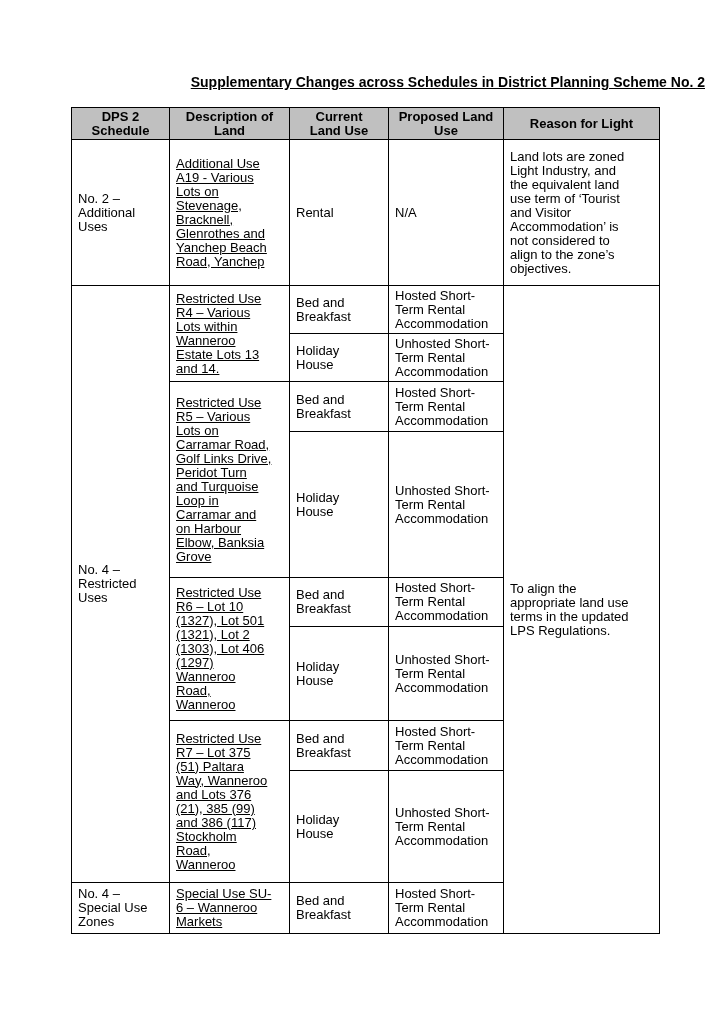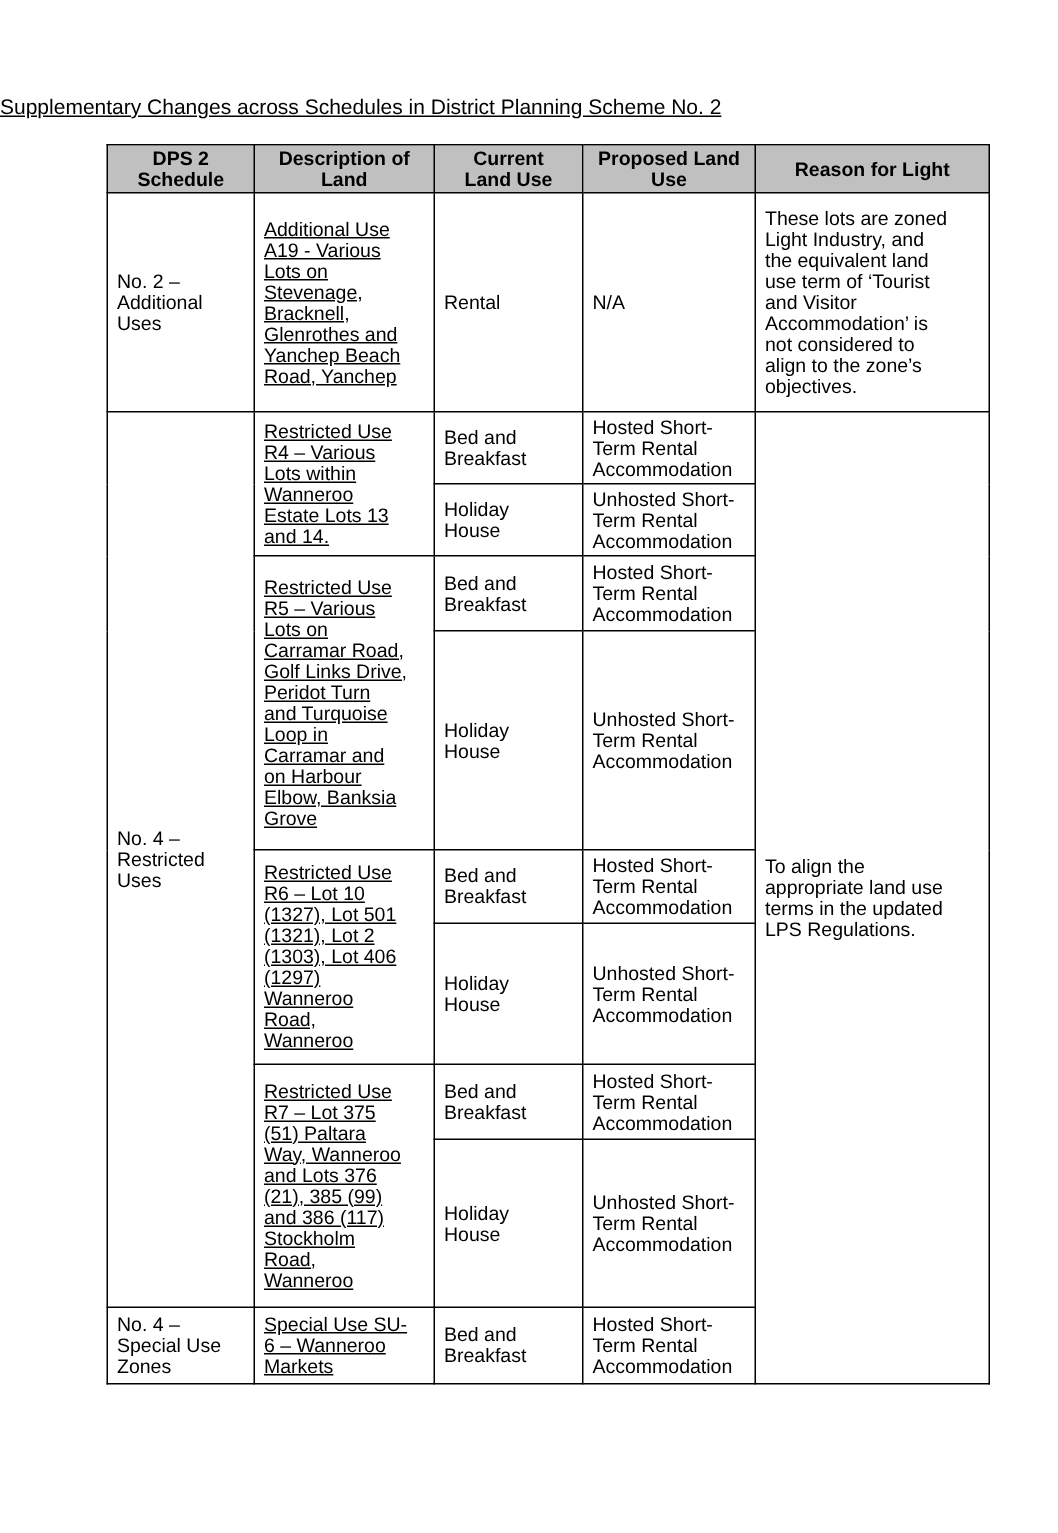--- a/index.html
+++ b/index.html
@@ -14,24 +14,24 @@
   }
   .page {
     width: 705px;
     height: 1022px;
     box-sizing: border-box;
     padding-top: 57px;
   }
   .doc-title {
     font-size: 14px;
     line-height: 18px;
-    font-weight: normal;
+    font-weight: bold;
     text-decoration: underline;
-    text-align: left;
-    margin: 5px 0 16px 0;
+    text-align: right;
+    margin: 16px 0 16px 0;
   }
   table.changes {
     border-collapse: collapse;
     table-layout: fixed;
     margin-left: 71px;
     width: 588px;
     font-size: 13px;
     line-height: 14px;
   }
   table.changes th,
@@ -100,21 +100,21 @@
       <td class="va-t">Additional Use
 A19 - Various
 Lots on
 Stevenage,
 Bracknell,
 Glenrothes and
 Yanchep Beach
 Road, Yanchep</td>
       <td class="ctr">Rental</td>
       <td class="ctr">N/A</td>
-      <td>These lots are zoned
+      <td>Land lots are zoned
 Light Industry, and
 the equivalent land
 use term of ‘Tourist
 and Visitor
 Accommodation’ is
 not considered to
 align to the zone’s
 objectives.</td>
     </tr>
 

